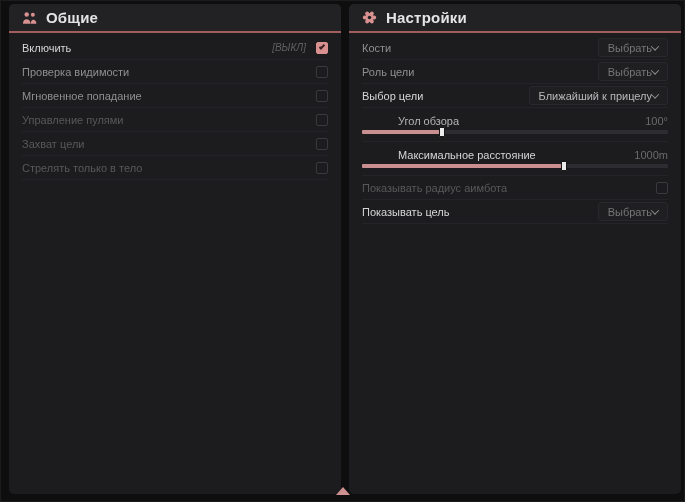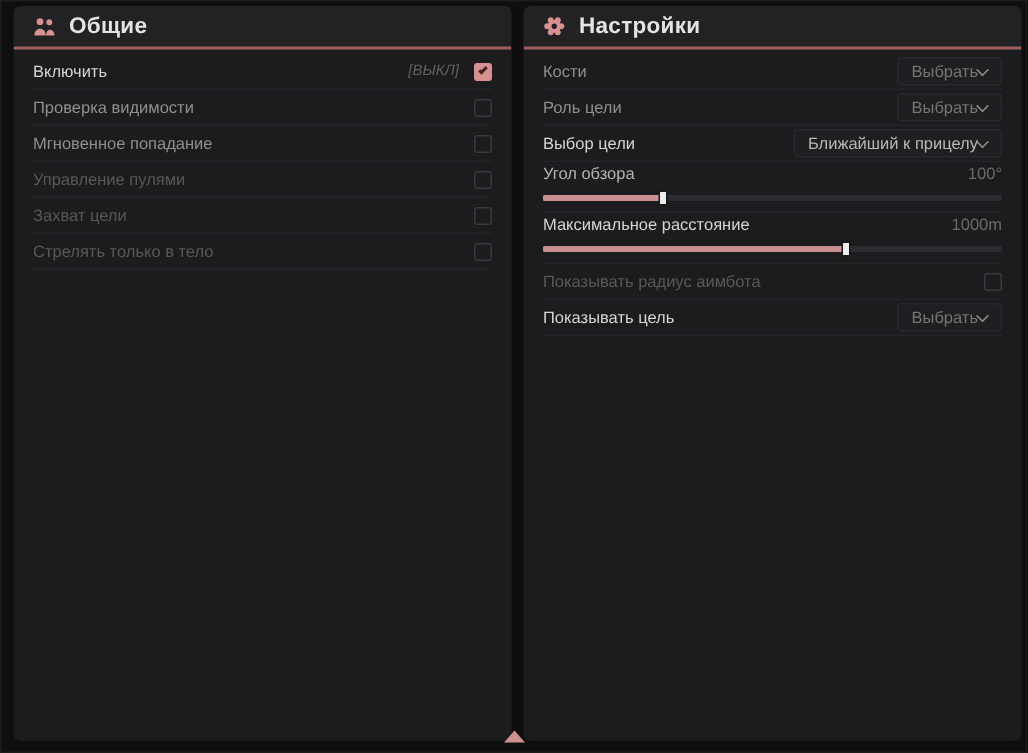--- a/index.html
+++ b/index.html
@@ -55,21 +55,21 @@
   }
   .dd-value{font-size:11px;white-space:nowrap;}
   .dd-dim{color:#767678;}
   .dd-lit{color:#b9b9bb;}
   .chev{
     width:6px;height:6px;border-right:1.6px solid #8e8e90;border-bottom:1.6px solid #8e8e90;
     transform:rotate(45deg) translate(-1px,-1px);flex:0 0 auto;
   }
   
   .slider-row{display:block;height:auto;padding:2px 0 7px;border-bottom:1px solid #242428;}
-  .slider-head{display:flex;align-items:flex-start;justify-content:space-between;height:17px;}
+  .slider-head{display:flex;align-items:flex-end;justify-content:space-between;height:17px;margin-left:36px;}
   .track{
     position:relative;height:4px;margin-top:3px;background:#2d2d31;border-radius:1px;
   }
   .fill{position:absolute;left:0;top:0;bottom:0;background:#c98f90;border-radius:1px;}
   .thumb{
     position:absolute;top:-3px;width:6px;height:10px;background:#ececec;
     border:1px solid #161617;border-radius:1px;
   }
   
   .hdr-icon{display:flex;align-items:center;flex:0 0 auto;}

